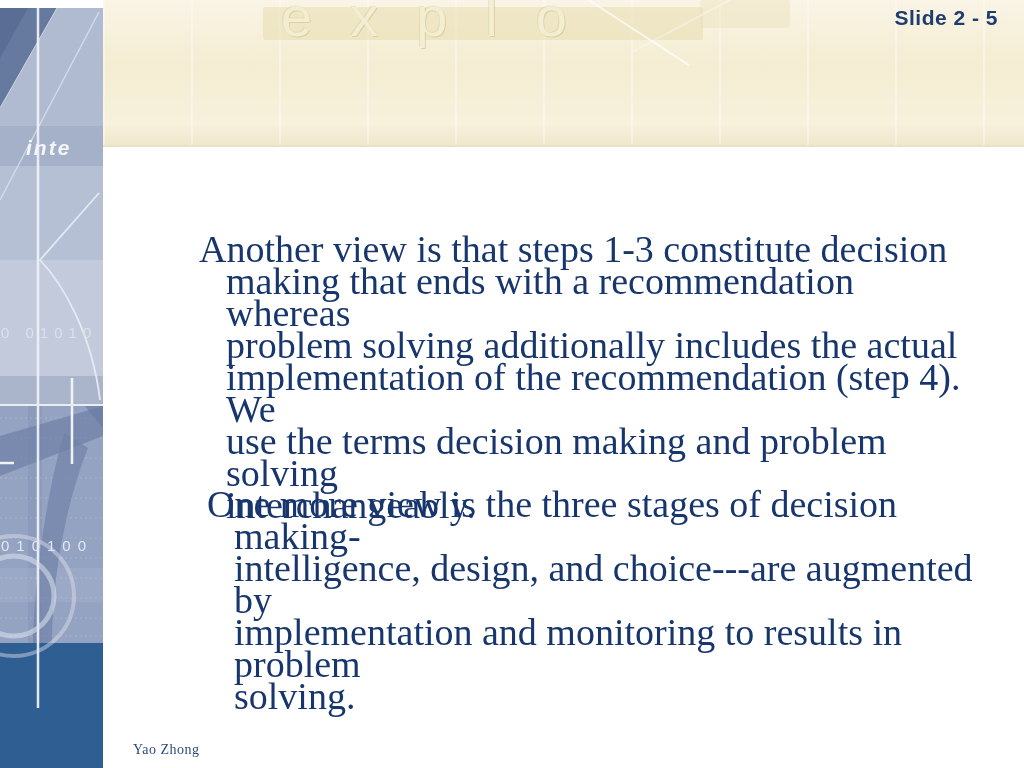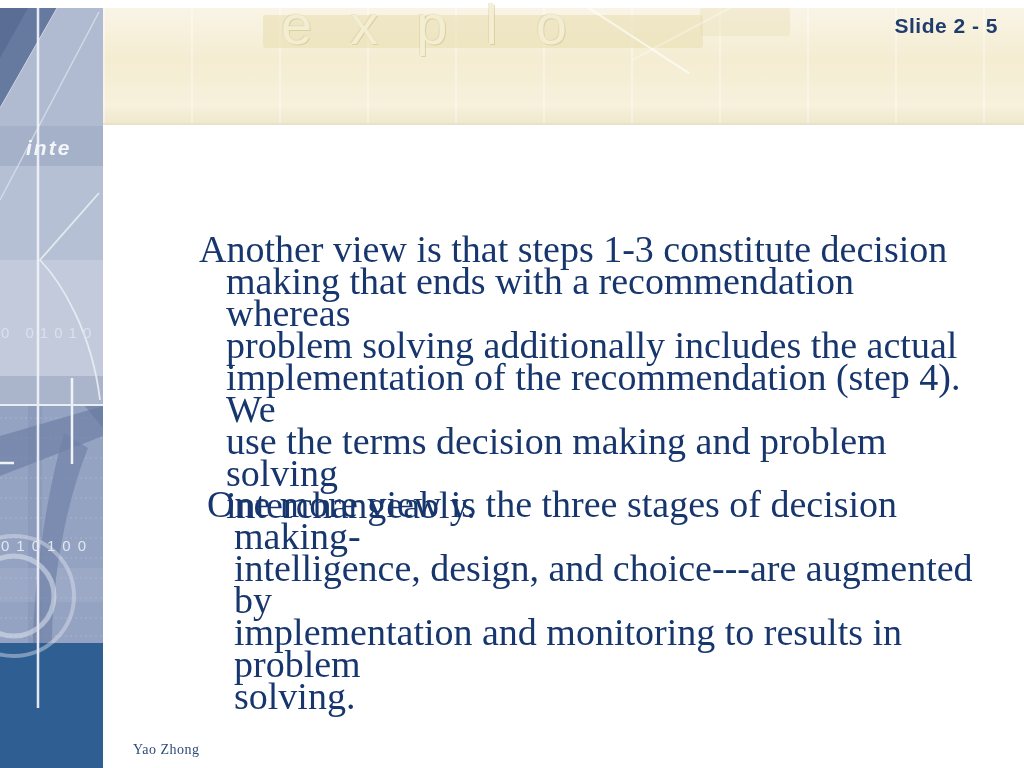--- a/index.html
+++ b/index.html
@@ -9,21 +9,21 @@
     background:#ffffff; overflow:hidden;
     font-family:"Liberation Serif", serif;
   }
 
   
   .sidebar { position:absolute; left:0; top:8px; width:103px; height:768px; }
   .sidebar svg { display:block; }
 
   
   .banner {
-    position:absolute; left:103px; right:0; top:8px; height:117px;
+    position:absolute; left:103px; right:0; top:0; height:147px;
     background:
       repeating-linear-gradient(90deg, rgba(255,255,255,.35) 0 2px, rgba(255,255,255,0) 2px 88px),
       linear-gradient(180deg, #f9f4e6 0%, #f4edd2 45%, #f7f1dd 85%, #efe8cd 100%);
     border-bottom:2px solid #e9e2c6;
   }
   .khaki-patch { position:absolute; background:#e7dcae; border-radius:3px; }
   .patch-1 { left:160px; top:7px; width:440px; height:33px; opacity:.55; }
   .patch-2 { left:597px; top:0; width:90px; height:28px; opacity:.35; }
   .banner-watermark {
     position:absolute; left:178px; top:-16px;

